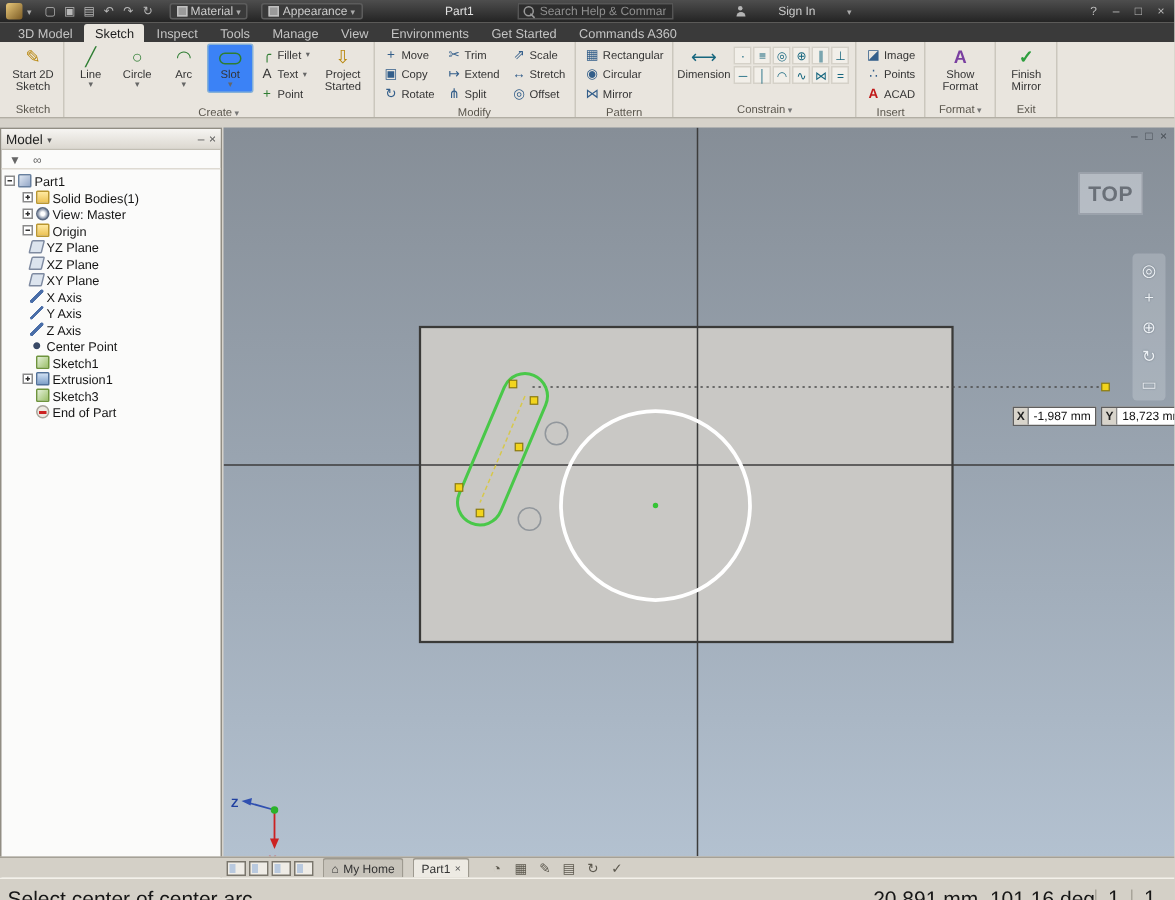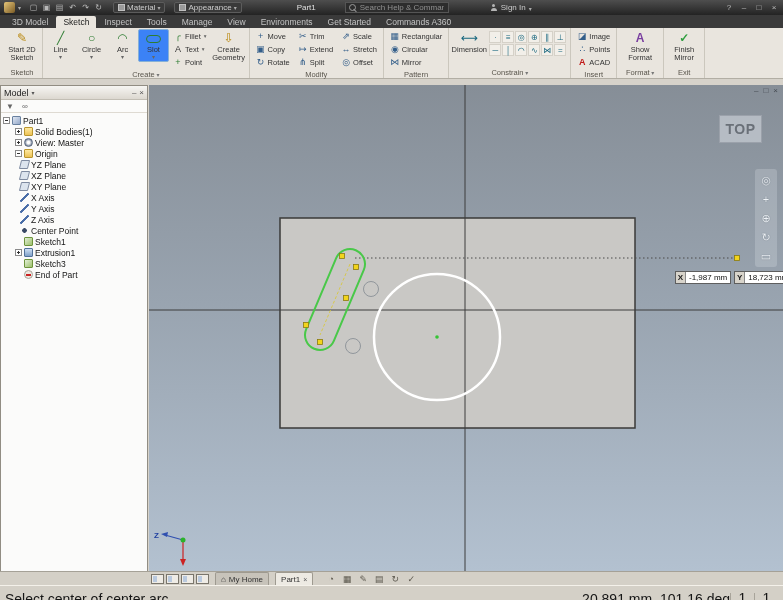--- a/index.html
+++ b/index.html
@@ -15,21 +15,21 @@
 .tb-field{display:flex;align-items:center;gap:2px;background:#3a3a3a;border:1px solid #5c5c5c;border-radius:2px;height:11px;padding:0 4px;color:#ccc;margin-left:6px}
 .tb-field .swatch{width:7px;height:7px;background:#9a9a9a;border:1px solid #c0c0c0}
 .caret{font-size:6px;color:#aaa}
 .doc-title{color:#e0e0e0;margin-left:52px}
 .searchbox{display:flex;align-items:center;gap:3px;background:#2d2d2d;border:1px solid #555;height:11px;width:104px;padding:0 3px;margin-left:26px}
 .searchbox input{background:transparent;border:none;outline:none;color:#bbb;font-size:8px;width:84px;font-family:"Liberation Sans",sans-serif}
 .searchbox input::placeholder{color:#8f8f8f}
 .mag{width:8px;height:8px;position:relative;flex:0 0 8px}
 .mag::before{content:"";position:absolute;left:0;top:0;width:5px;height:5px;border:1px solid #999;border-radius:50%}
 .mag::after{content:"";position:absolute;width:4px;height:1px;background:#999;transform:rotate(45deg);left:4px;top:6px}
-.signin{display:flex;align-items:flex-end;gap:3px;margin-left:38px;color:#ccc}
+.signin{display:flex;align-items:flex-end;gap:21px;margin-left:38px;color:#ccc}
 .person{width:8px;height:8px;position:relative;flex:0 0 8px}
 .person::before{content:"";position:absolute;left:2.5px;top:0;width:3px;height:3px;border-radius:50%;background:#b5b5b5}
 .person::after{content:"";position:absolute;left:1px;top:4px;width:6px;height:3px;border-radius:3px 3px 0 0;background:#b5b5b5}
 .winctrl{margin-left:auto;display:flex;gap:5px;color:#bbb;font-size:8px}
 .winctrl span{width:10px;text-align:center}
 
 
 .tabrow{position:absolute;left:0;top:15px;width:783px;height:13px;background:#3a3a3a;display:flex;align-items:flex-end;padding-left:5px;gap:1px}
 .rtab{font-size:8.5px;color:#c4c4c4;padding:2px 7px;border-radius:2px 2px 0 0;line-height:1}
 .rtab.active{background:#e9e5de;color:#1c1c1c}
@@ -206,21 +206,21 @@
             <span class="sicon">A</span>
             <span>Text</span>
           </span>
           <span class="smbtn">
             <span class="sicon ic-green">+</span>
             <span>Point</span>
           </span>
         </div>
         <div class="bigbtn w36">
           <span class="bicon ic-gold">⇩</span>
-          <span>Create Geometry</span>
+          <span>Project Started</span>
         </div>
       </div>
       <div class="plabel pcaret">Create</div>
     </div>
 
     <div class="panel">
       <div class="panel-body">
         <div class="smcol">
           <span class="smbtn">
               <span class="sicon ic-blue">+</span>

